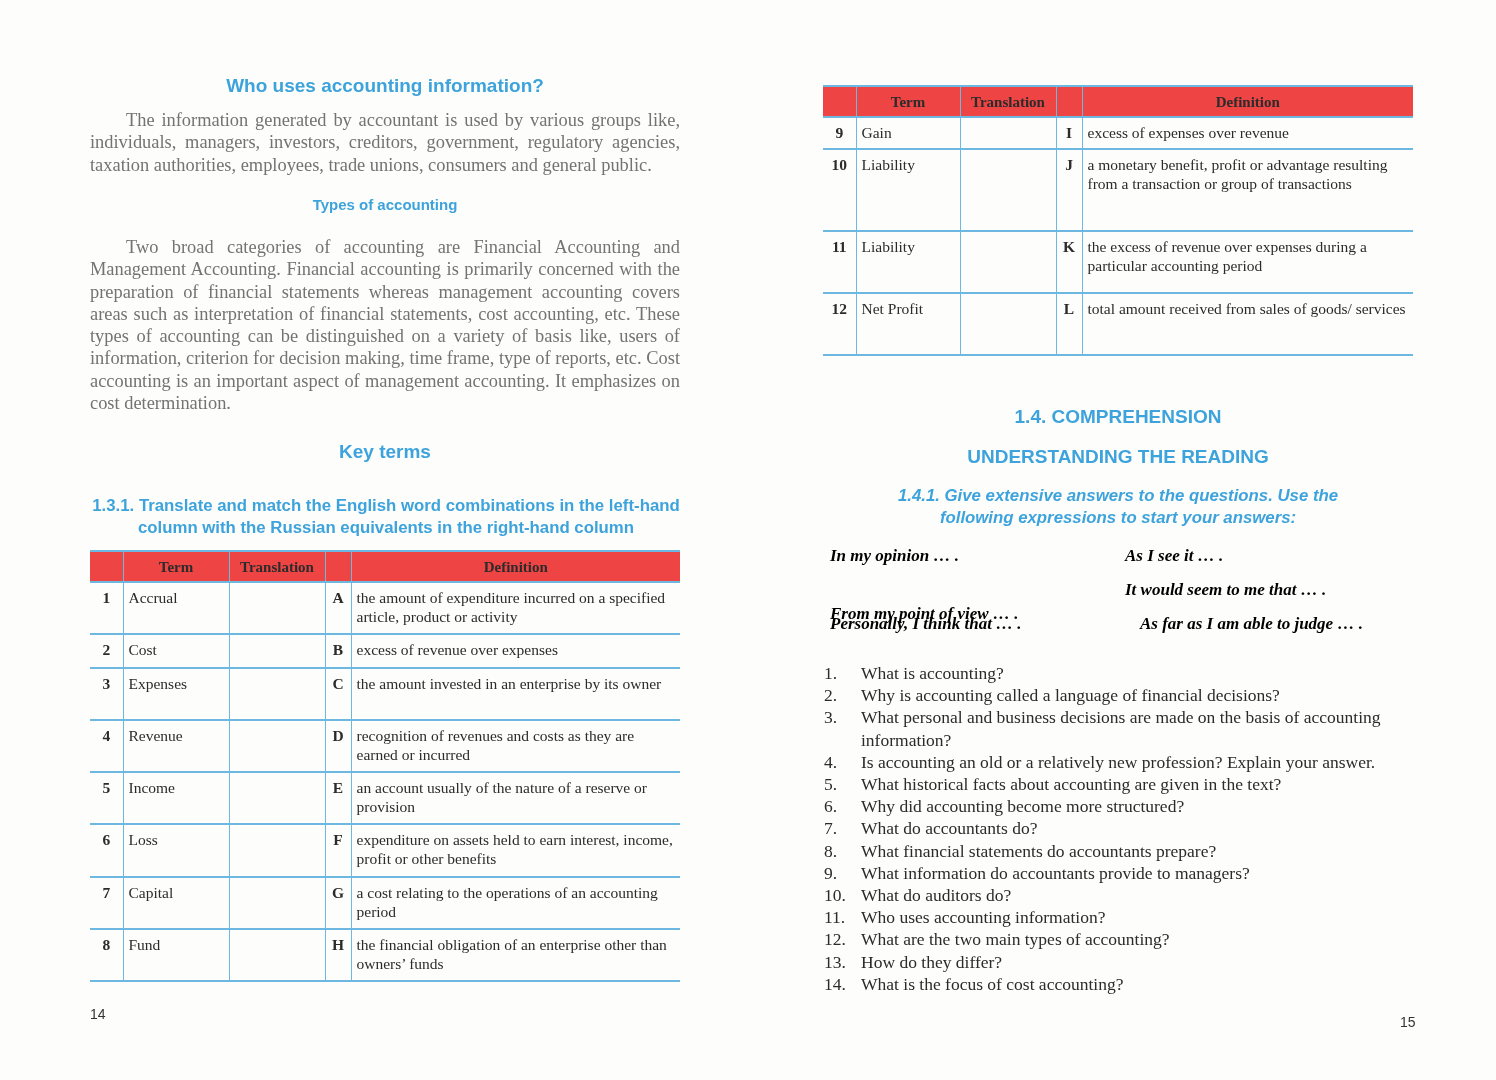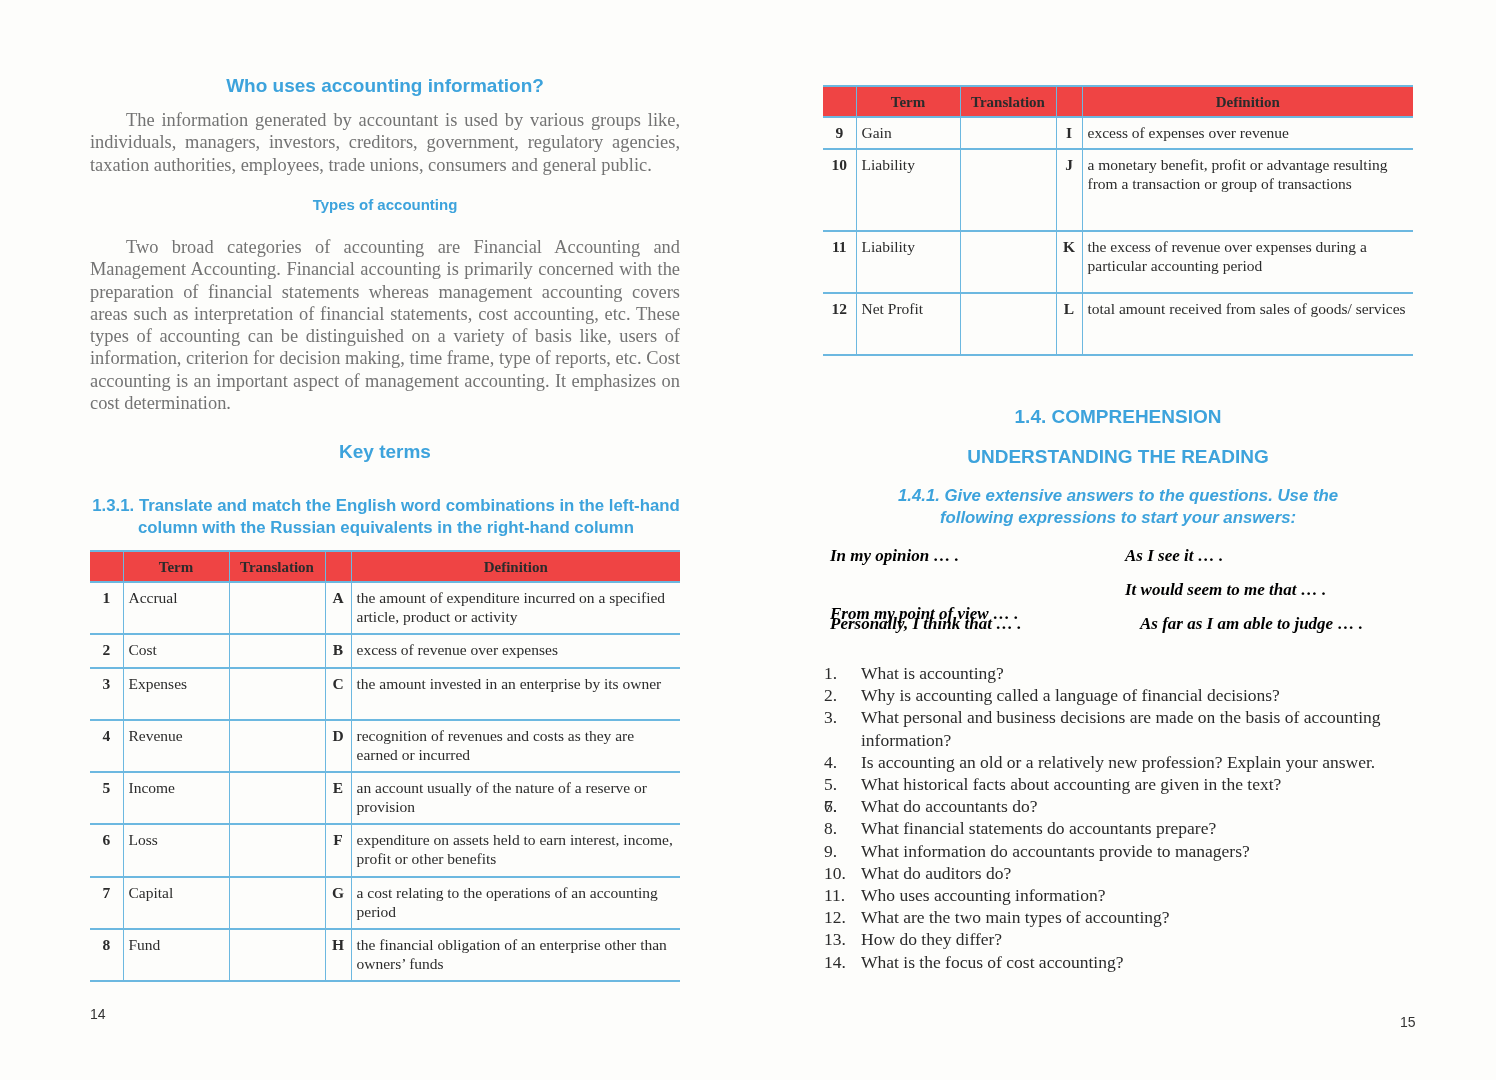--- a/index.html
+++ b/index.html
@@ -200,21 +200,21 @@
     <div class="phrase" style="left:0; top:68px;">Personally, I think that … .</div>
     <div class="phrase" style="left:295px; top:68px;margin-left:15px;">As far as I am able to judge … .</div>
   </div>
 
   <ol class="questions" id="questions" style="left:76px; top:662px; width:600px;">
       <li><span class="qn">1.</span><span>What is accounting?</span></li>
       <li><span class="qn">2.</span><span>Why is accounting called a language of financial decisions?</span></li>
       <li><span class="qn">3.</span><span>What personal and business decisions are made on the basis of accounting information?</span></li>
       <li><span class="qn">4.</span><span>Is accounting an old or a relatively new profession? Explain your answer.</span></li>
       <li><span class="qn">5.</span><span>What historical facts about accounting are given in the text?</span></li>
-      <li><span class="qn">6.</span></li>
+      <li><span class="qn">6.</span><span>Why did accounting become more structured?</span></li>
       <li><span class="qn">7.</span><span>What do accountants do?</span></li>
       <li><span class="qn">8.</span><span>What financial statements do accountants prepare?</span></li>
       <li><span class="qn">9.</span><span>What information do accountants provide to managers?</span></li>
       <li><span class="qn">10.</span><span>What do auditors do?</span></li>
       <li><span class="qn">11.</span><span>Who uses accounting information?</span></li>
       <li><span class="qn">12.</span><span>What are the two main types of accounting?</span></li>
       <li><span class="qn">13.</span><span>How do they differ?</span></li>
       <li><span class="qn">14.</span><span>What is the focus of cost accounting?</span></li>
     </ol>
 

